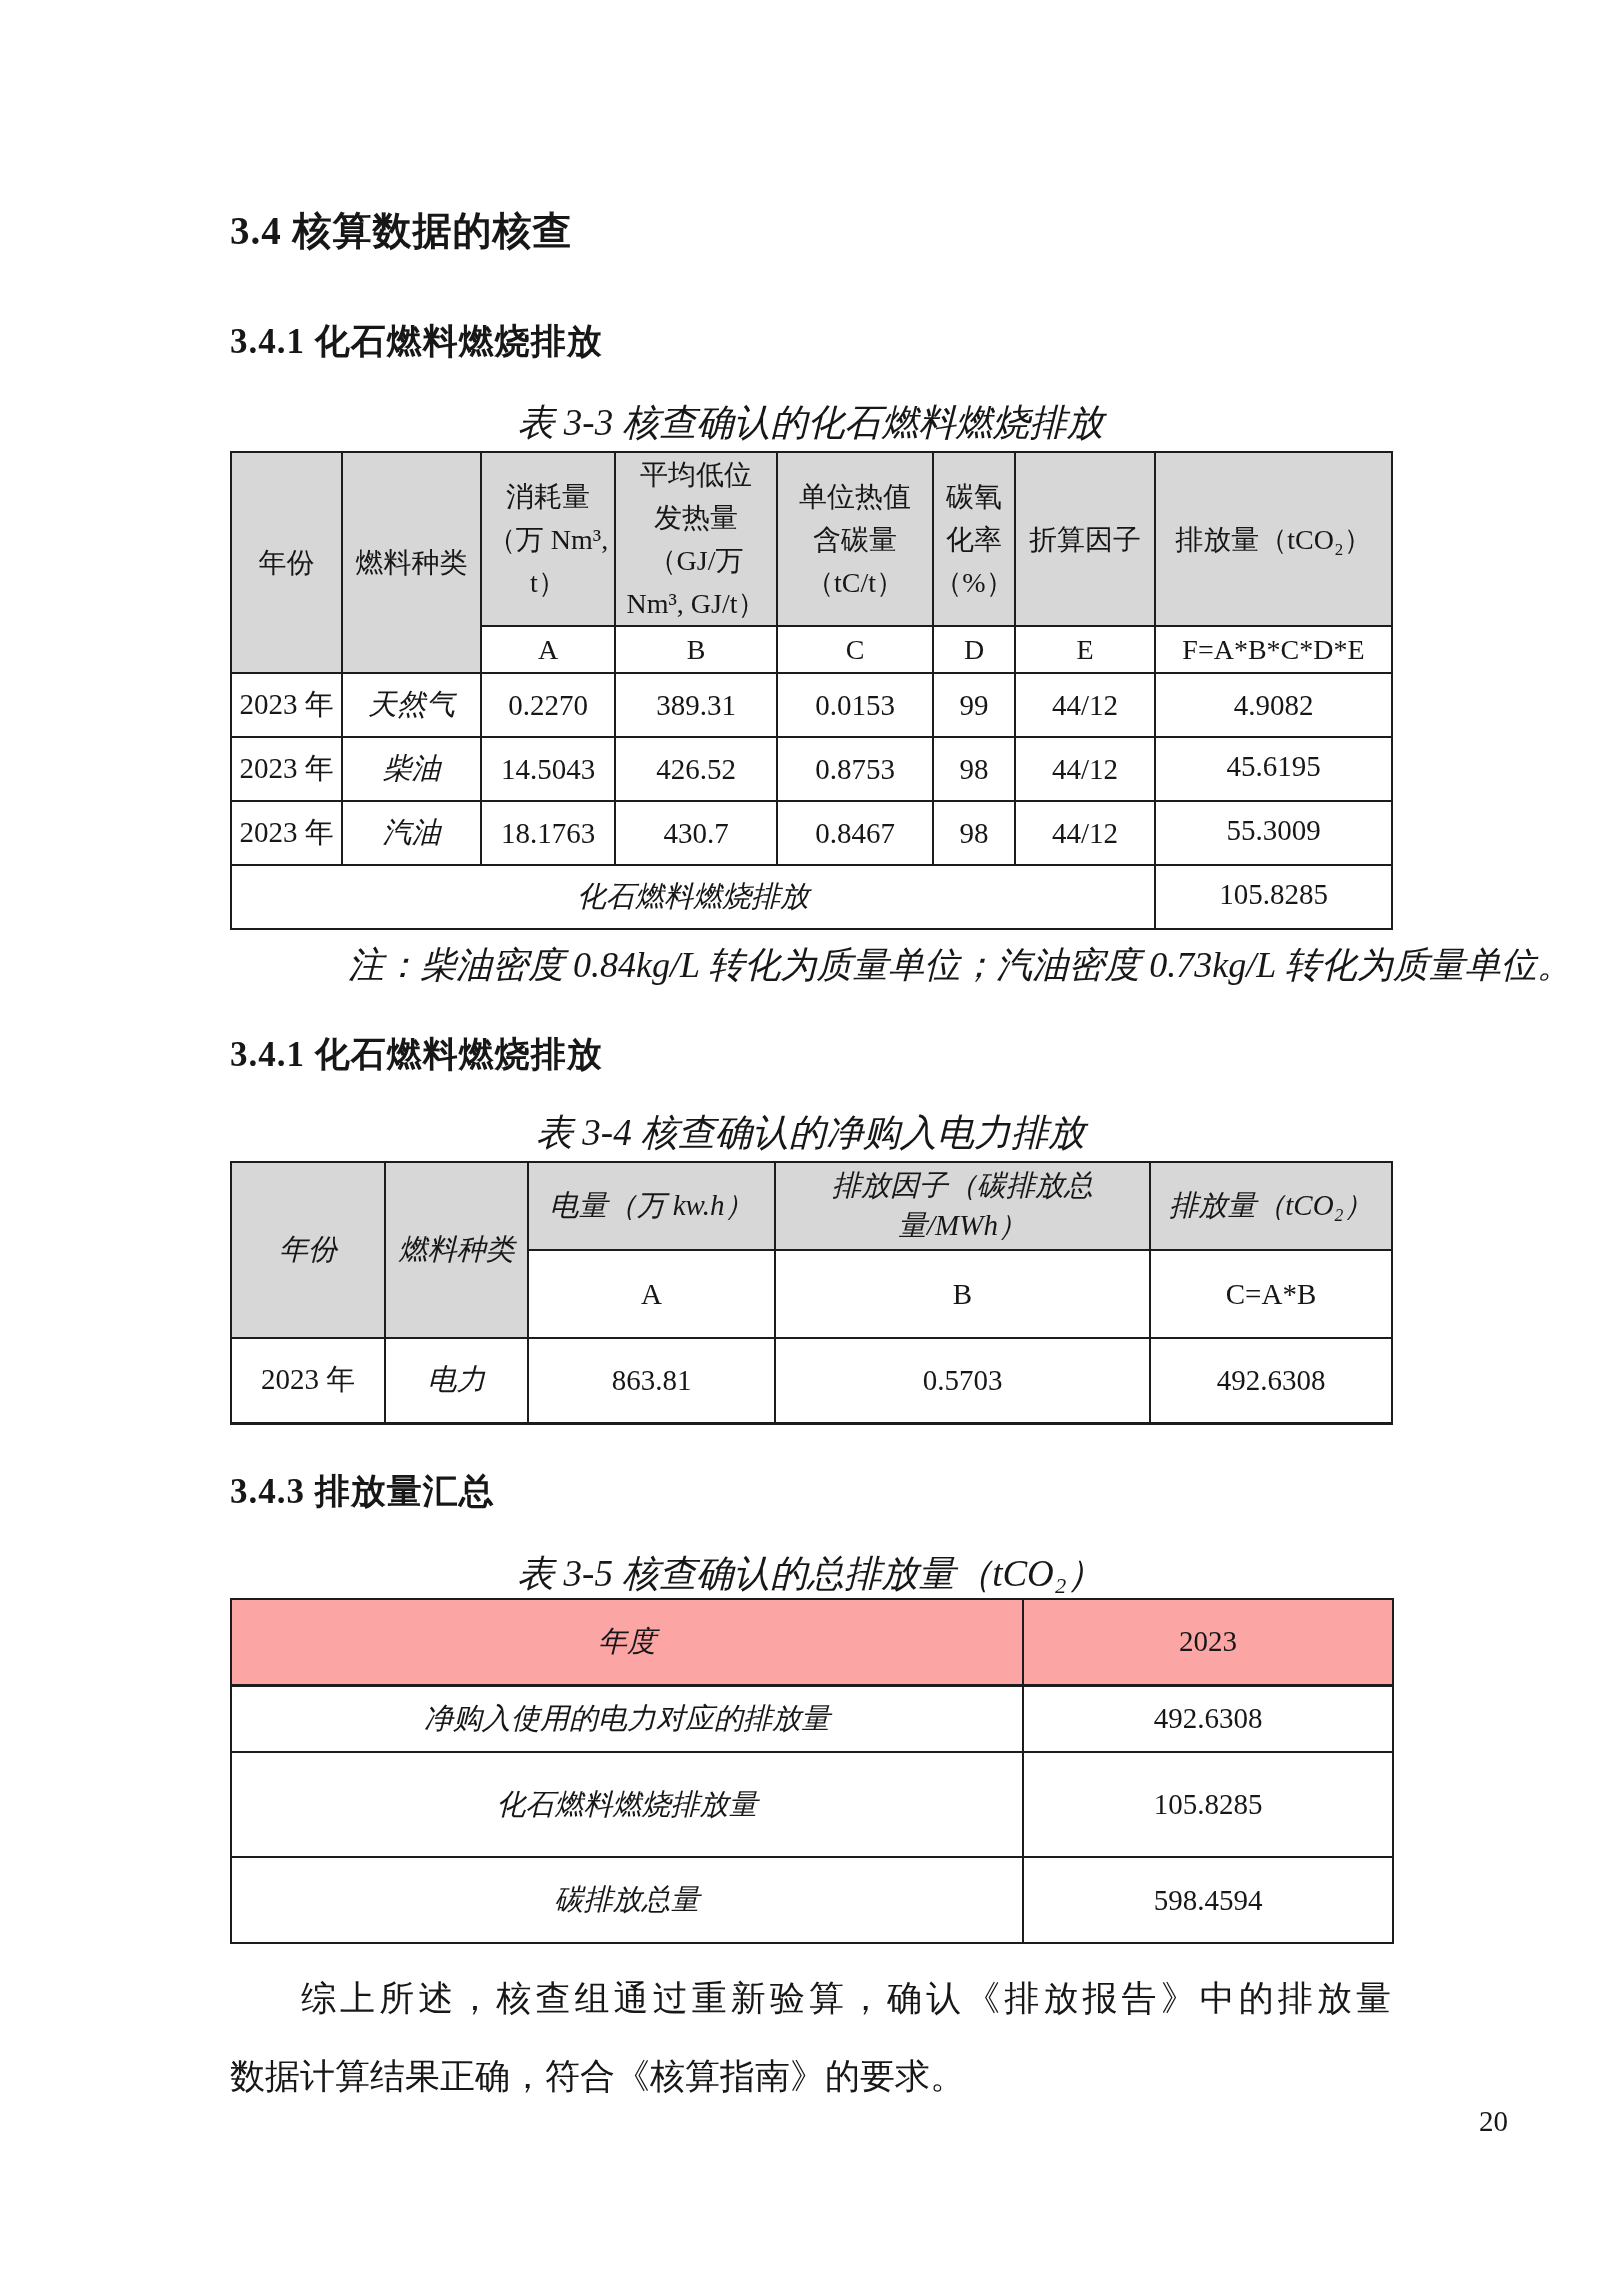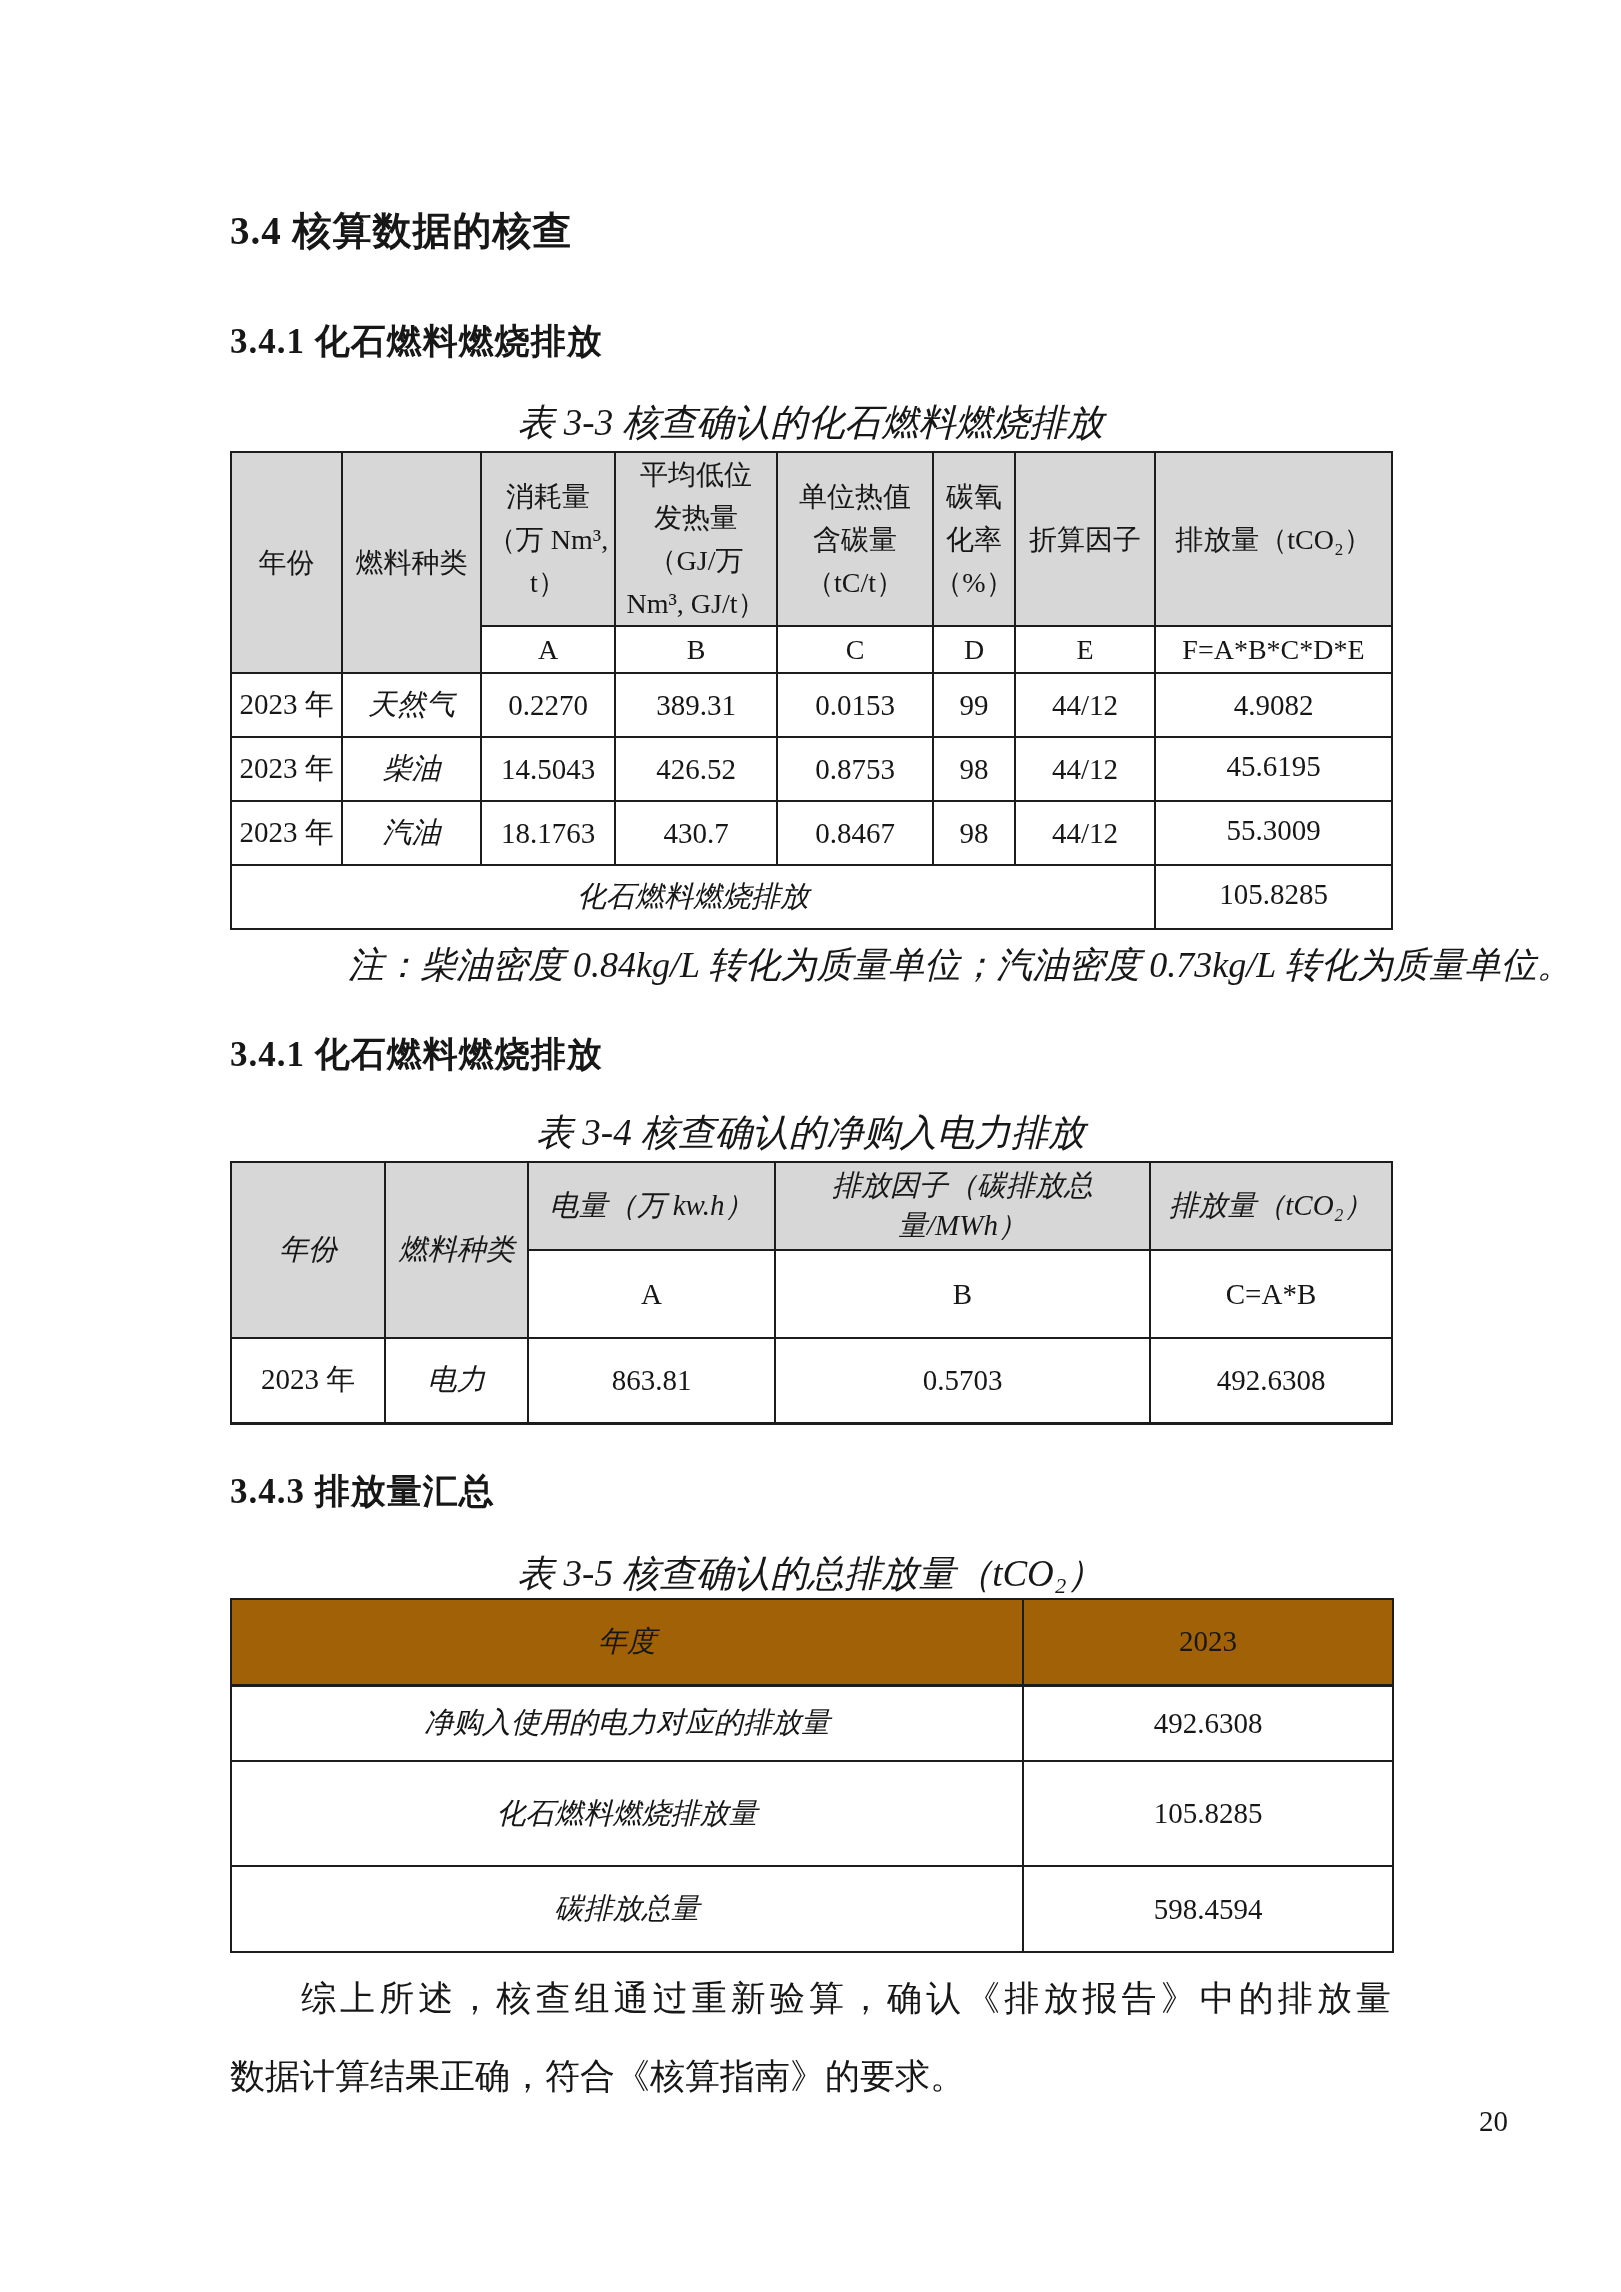--- a/index.html
+++ b/index.html
@@ -19,21 +19,21 @@
   .cap34 { top:1108px; }
   .cap35 { top:1549px; }
   .kai { font-style:italic; }  
   .note { left:348px; top:941px; font-size:36px; }
   table { border-collapse:collapse; table-layout:fixed; position:absolute; left:230px; }
   th,td { border:2px solid #1c1c1c; text-align:center; vertical-align:middle;
           font-weight:normal; padding:0; overflow:hidden; }
   .t33 { top:451px; }  .t34 { top:1161px; }  .t35 { top:1598px; }
   table { border:2.9px solid #1c1c1c; }
   .gray  { background:#d7d7d7; }
-  .gray2 { background:#a16207;text-align:center; }
+  .gray2 { background:#fca5a5;text-align:center; }
   .t33 th { font-size:28px; line-height:43px; }
   .t33 td { font-size:29px; }
   .t33 .codes th { background:#fff; font-size:28px; line-height:29px; border-bottom:2.9px solid #1c1c1c; }
   .t34 th { font-size:29px; }
   .t34 td { font-size:29px; }
   .t34 .codes th { background:#fff; }
   .t34 tr.data td { border-bottom:3.9px solid #1c1c1c; }
   .t35 td { font-size:29px; }
   .t35 .hdr td { border-bottom:3.9px solid #1c1c1c; }
   .low { vertical-align:bottom; padding-bottom:17px; }
@@ -180,21 +180,21 @@
   <table class="t35">
     <colgroup>
       <col style="width:792px">
         <col style="width:370px">
     </colgroup>
     <tbody>
         <tr class="hdr" style="height:86px">
       <td class="gray2 kai">年度</td>
       <td class="gray2">2023</td>
     </tr>
-    <tr style="height:76px">
+    <tr style="height:67px">
       <td class="kai">净购入使用的电力对应的排放量</td>
       <td>492.6308</td>
     </tr>
     <tr style="height:105px">
       <td class="kai">化石燃料燃烧排放量</td>
       <td>105.8285</td>
     </tr>
     <tr style="height:86px">
       <td class="kai">碳排放总量</td>
       <td>598.4594</td>

